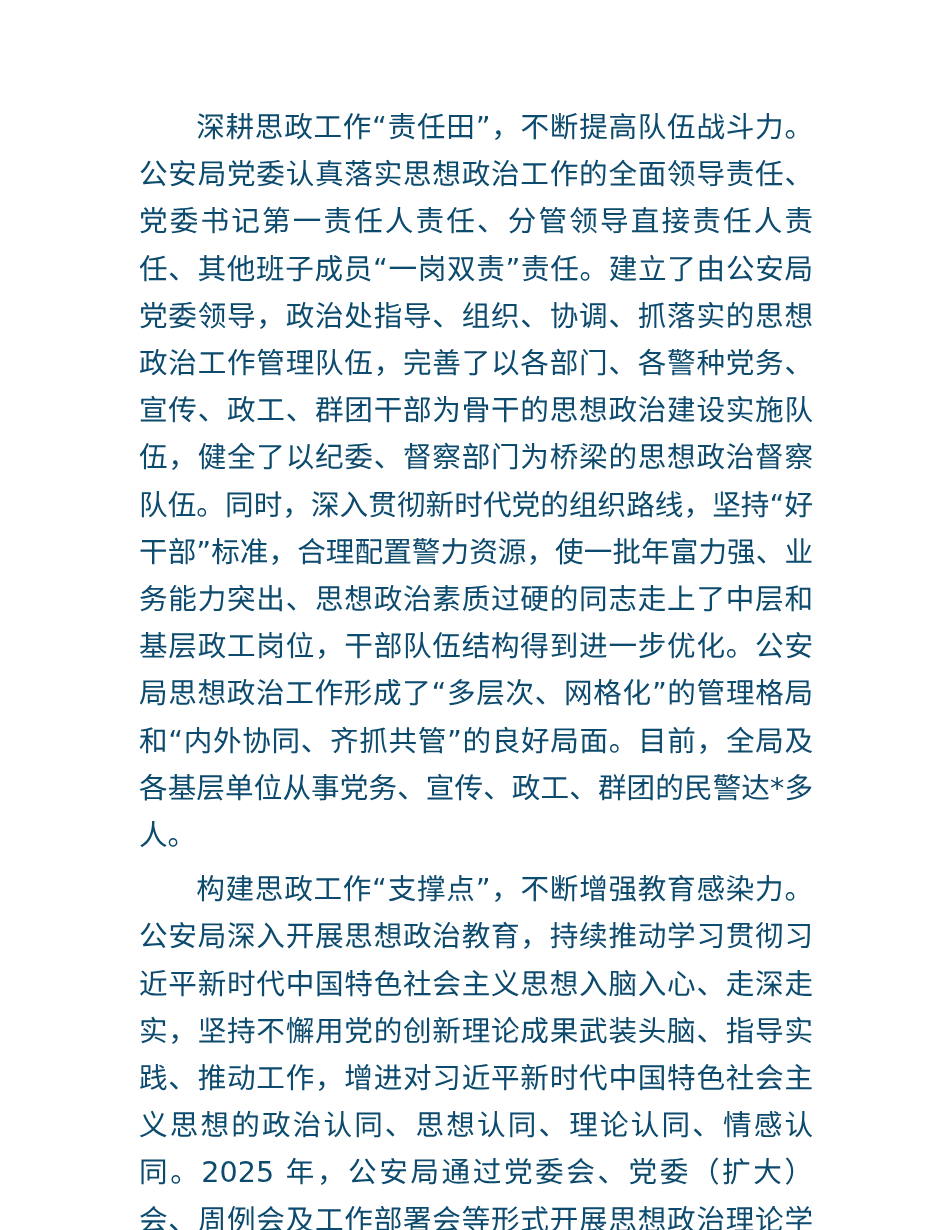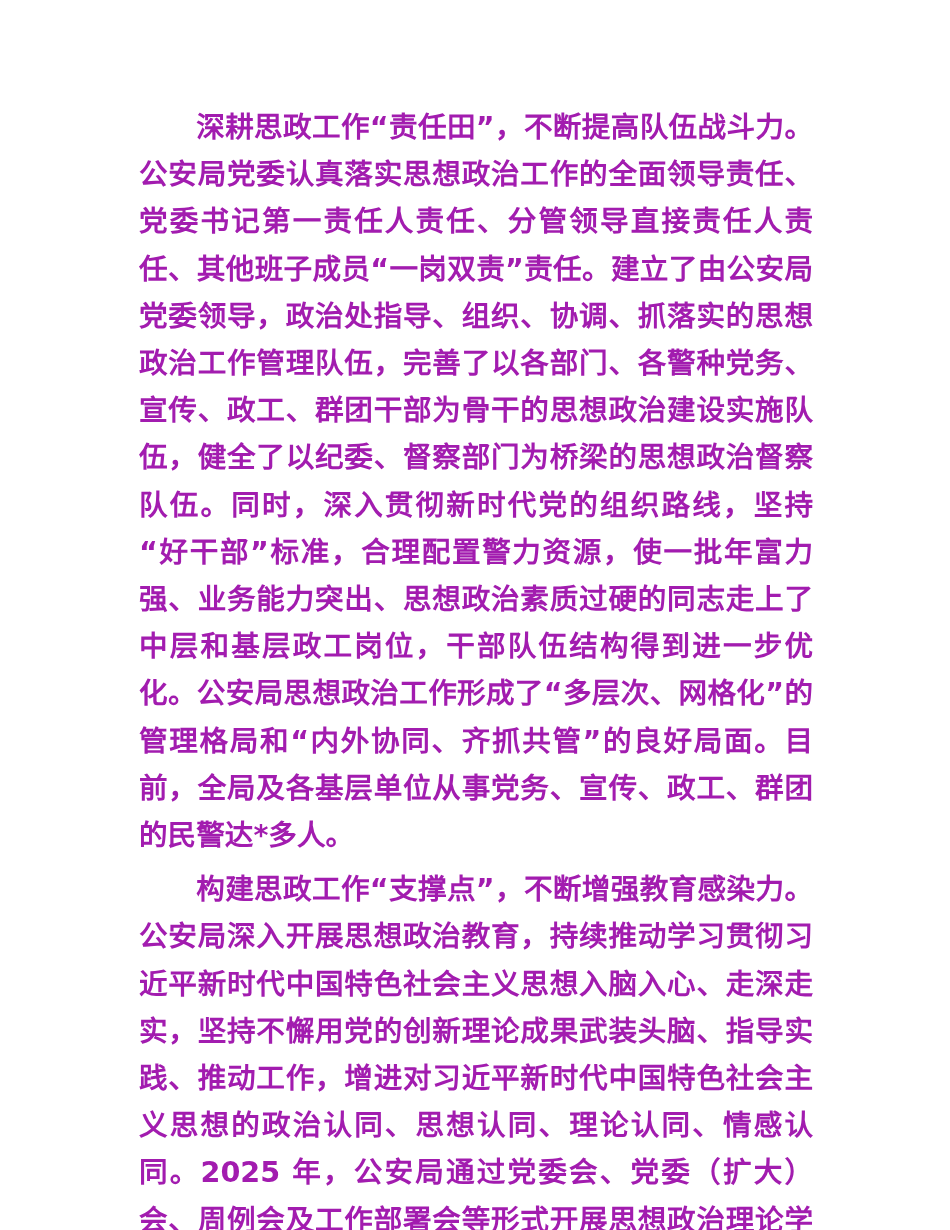--- a/index.html
+++ b/index.html
@@ -31,22 +31,22 @@
     margin: 0 0 0 0;
     font-size: 28.6px;
     line-height: 47.2px;
     text-align: justify;
     text-justify: inter-character;
     text-align-last: left;
     letter-spacing: 0px;
     word-break: break-all;
     overflow-wrap: anywhere;
     text-indent: 2em;
-    color: #a21caf;
-    font-weight: 700;
+    color: #0c4a6e;
+    font-weight: 400;
   }
   .para + .para {
     margin-top: 7px;
   }
 </style>
 </head>
 <body>
 
 <div class="page">
   <div class="doc-body">

